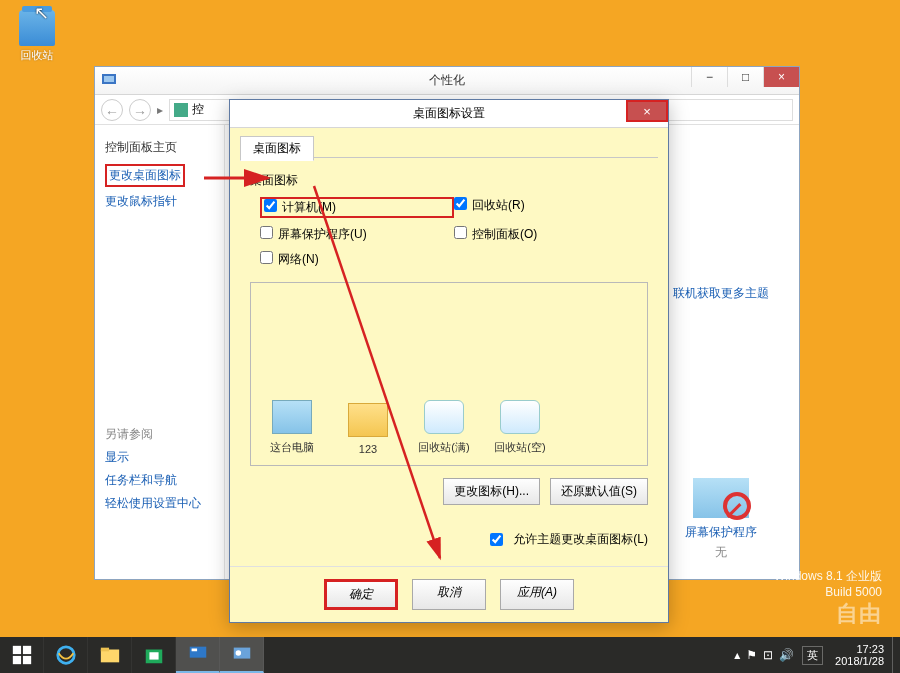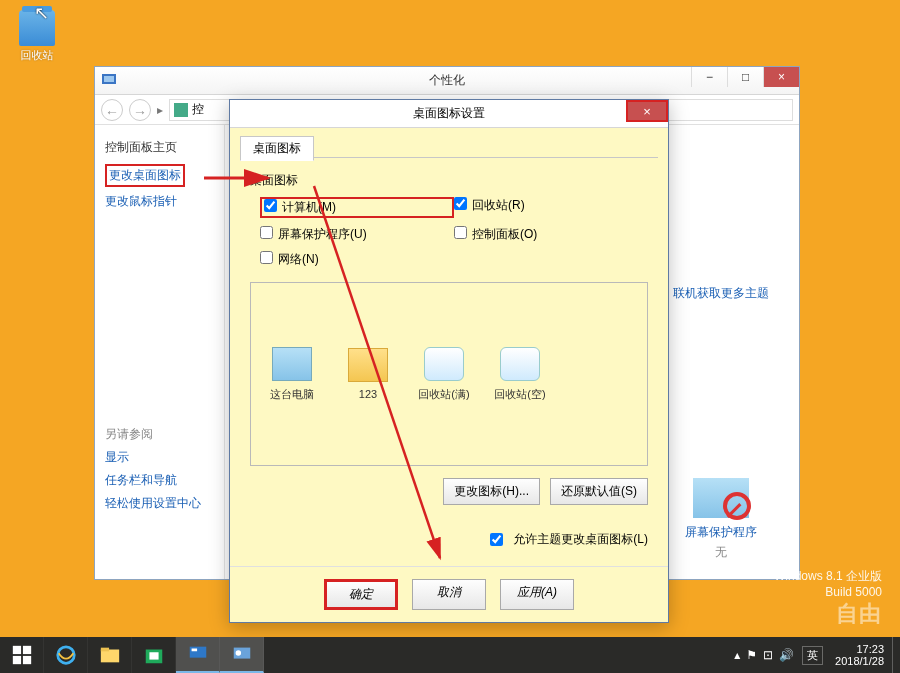--- a/index.html
+++ b/index.html
@@ -45,21 +45,21 @@
 .dialog .titlebar .title { font-size:12px; }
 .dialog .titlebar .close-btn { position:absolute; right:0; top:0; width:42px; height:22px; background:#c75050; color:#fff; display:flex; align-items:center; justify-content:center; font-size:13px; border:2px solid #d62222; }
 .dialog .tabstrip { margin:6px 10px 0; border-bottom:1px solid #c7c7c7; height:24px; position:relative; }
 .dialog .tab { position:absolute; top:2px; left:0; padding:3px 12px; border:1px solid #c7c7c7; border-bottom:1px solid #fff; background:#fff; font-size:12px; }
 .dialog-body { padding:10px 20px; }
 .group-label { margin:4px 0 8px; }
 .chk-grid { display:grid; grid-template-columns: 1fr 1fr; row-gap:8px; margin-left:10px; }
 .chk { display:flex; align-items:flex-start; gap:5px; }
 .chk input { width:13px; height:13px; }
 .chk.hl { border:2px solid #d62222; padding:0 2px; display:inline-flex; }
-.icon-box { margin-top:14px; border:1px solid #b9b9b9; height:184px; padding:10px 6px; display:flex; align-items:center; gap:6px; }
+.icon-box { margin-top:14px; border:1px solid #b9b9b9; height:184px; padding:10px 6px; display:flex; align-items:flex-end; gap:6px; }
 .icon-item { width:70px; text-align:center; }
 .icon-item .ic { width:40px; height:34px; margin:0 auto 6px; background:linear-gradient(#b6e0f6,#86c3e8); border:1px solid #7ab; position:relative; }
 .icon-item .ic.folder { background:linear-gradient(#ffe08a,#f4c651); border-color:#d9a93a;}
 .icon-item .ic.net { background:radial-gradient(circle at 40% 35%, #7ed957, #1a9b2a); border:none; border-radius:50%; }
 .icon-item .ic.bin { background:linear-gradient(#fff,#cfeafd); border:1px solid #9cc; border-radius:6px; }
 .icon-item .lbl { font-size:11px; color:#333; }
 .btn-row { display:flex; justify-content:flex-end; gap:10px; margin-top:12px; }
 .btn { border:1px solid #a9a9a9; background:linear-gradient(#fefefe,#e7e7e7); padding:4px 10px; font-size:12px; min-width:90px; text-align:center; }
 .allow-row { margin-top:26px; display:flex; align-items:center; gap:10px;justify-content:flex-end; }
 .dlg-footer { position:absolute; bottom:12px; left:0; right:0; display:flex; justify-content:center; gap:14px; border-top:1px solid #e0e0e0; padding-top:12px; }

